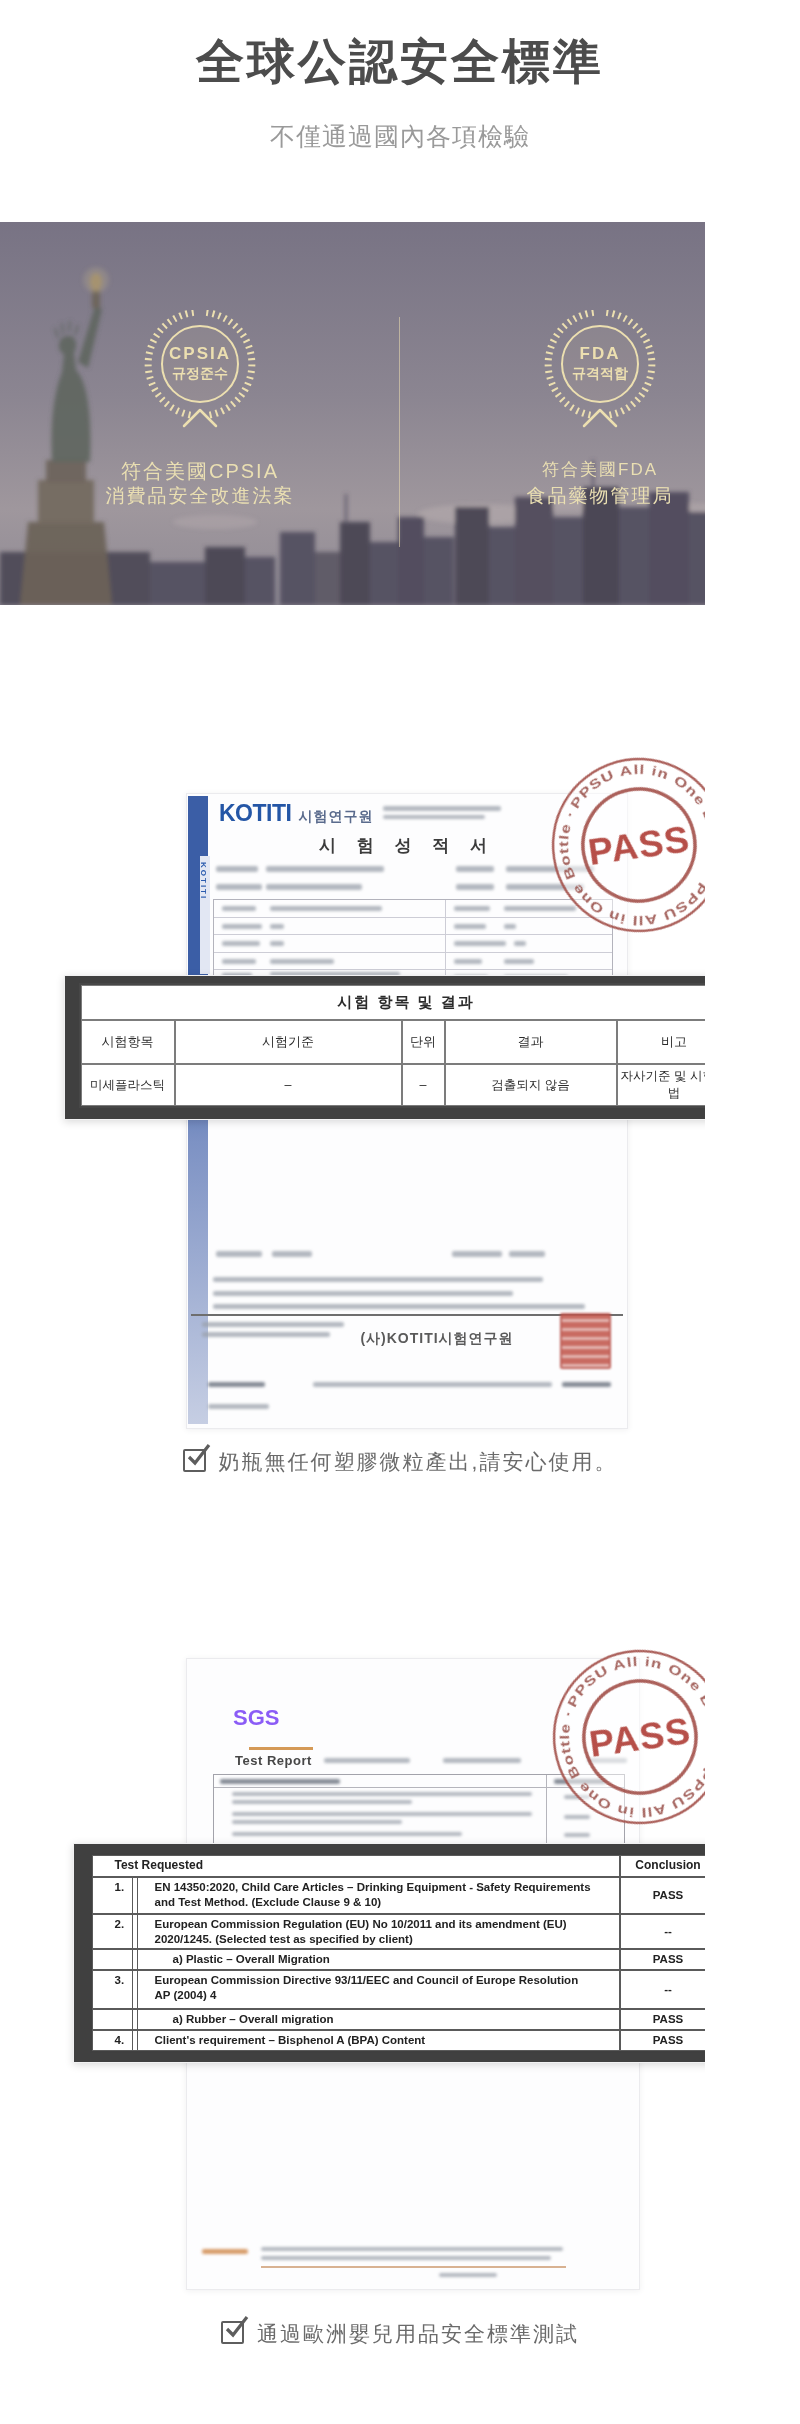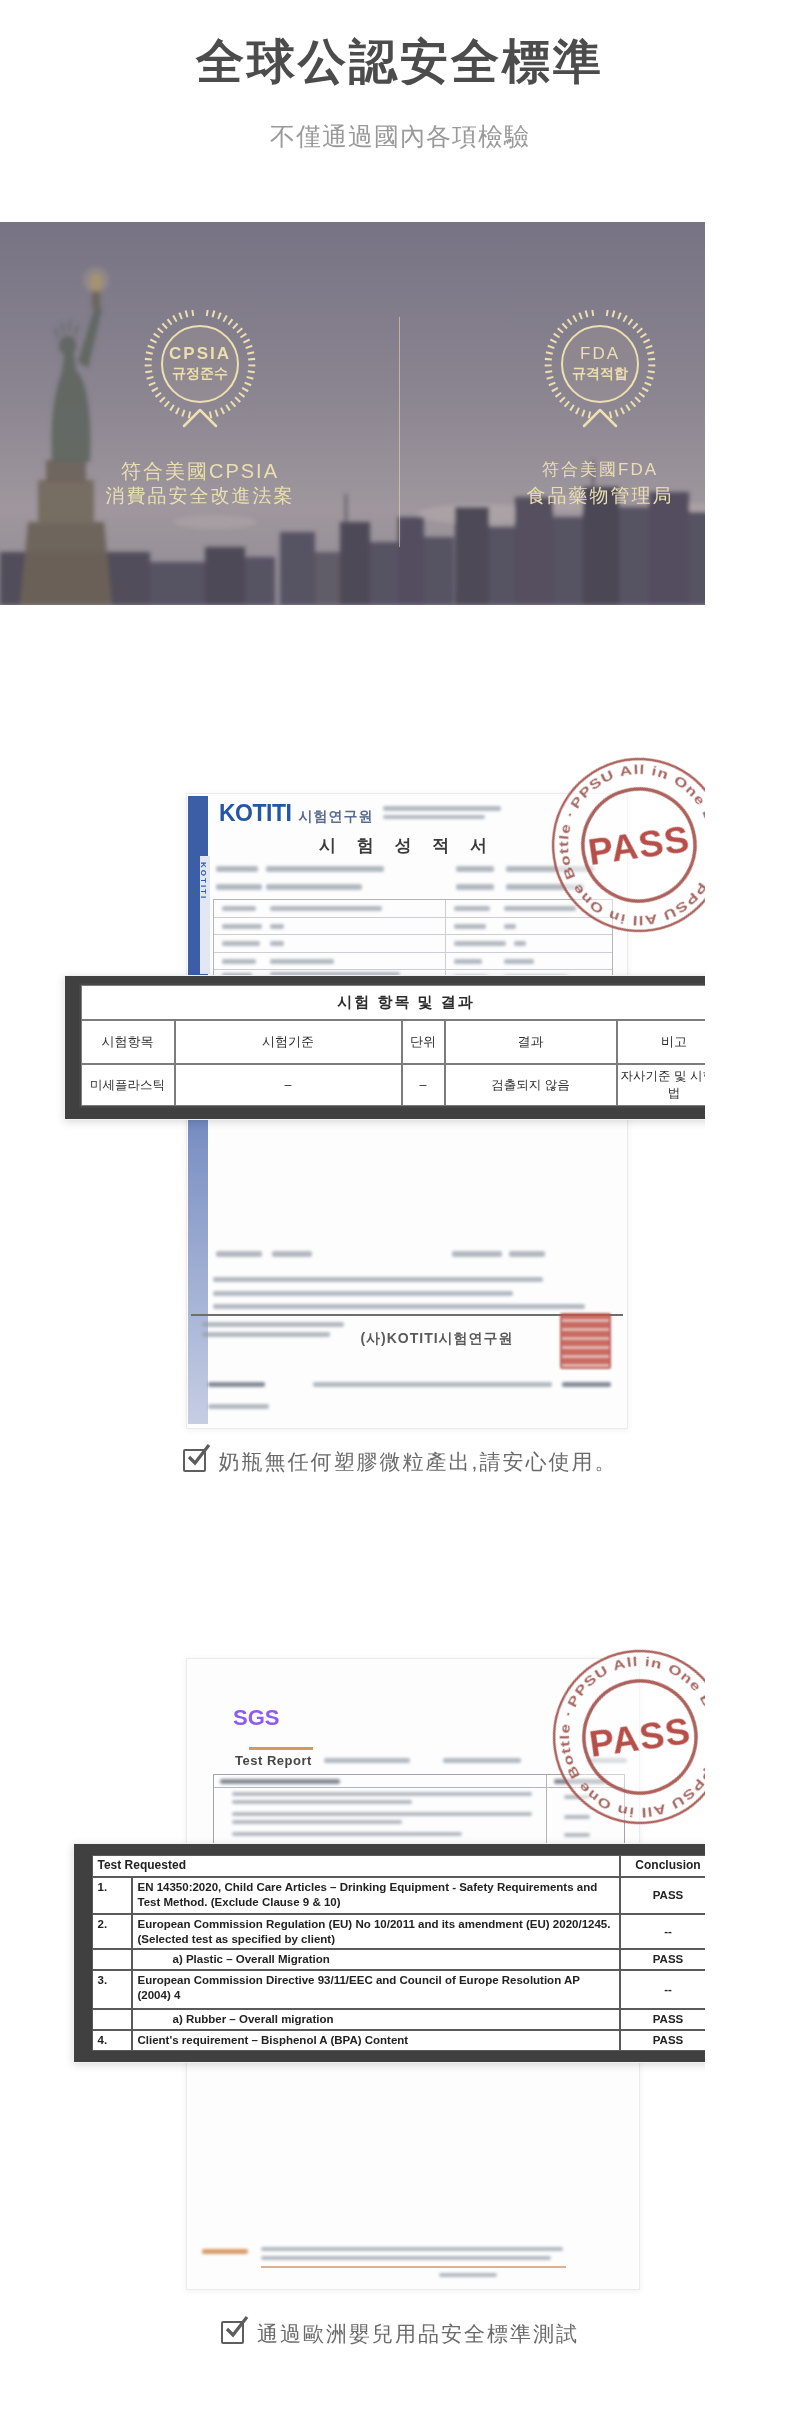--- a/index.html
+++ b/index.html
@@ -33,21 +33,21 @@
   .ksign{position:absolute;left:140px;top:536px;width:220px;text-align:center;font-size:14px;font-weight:bold;color:#5a5a5a;letter-spacing:1px;filter:blur(.7px);}
   .seal{position:absolute;left:373px;top:519px;width:47px;height:52px;border:2px solid #b8524a;background:repeating-linear-gradient(0deg,rgba(255,255,255,.5) 0 3px,rgba(196,92,82,.9) 3px 9px),#c25c52;filter:blur(1px);opacity:.9;border-radius:2px;}
   
   .card{position:absolute;background:#404040;border:1px solid #f1f1f2;box-shadow:0 2px 8px rgba(0,0,0,.15);}
   .t1tbl{margin:7px auto 0 auto;width:651px;border:2px solid #474747;display:grid;grid-template-columns:94px 227px 43px 172px 115px;background:#fff;}
   .t1tbl .c{border:1px solid #7c7c7c;display:flex;align-items:center;justify-content:center;font-size:12.5px;color:#2b2b2b;text-align:center;}
   .t1tbl .h33{height:33px;font-size:15px;font-weight:bold;grid-column:1/6;letter-spacing:2px;}
   .t1tbl .h42{height:42px;font-size:13px;}
   .t1tbl .h40{height:40px;font-size:12.5px;}
   .t2tbl{margin:9px auto 0 auto;width:625px;border:2px solid #3f3f3f;display:grid;grid-template-columns:40px 488px 97px;background:#fff;font-weight:bold;}
-  .t2tbl .c{border:1px solid #5a5a5a;font-size:11.5px;color:#222;line-height:1.3;display:flex;padding:2px 5px;box-sizing:border-box;}
+  .t2tbl .c{border:1px solid #5a5a5a;font-size:11.5px;color:#222;line-height:1.3;display:flex;padding:2px 22px;box-sizing:border-box;}
   .t2tbl .num{justify-content:flex-start;align-items:flex-start;}
   .t2tbl .desc{justify-content:flex-start;align-items:flex-start;text-align:left;}
   .t2tbl .sub{padding-left:40px;}
   .t2tbl .concl{justify-content:center;align-items:center;text-align:center;}
   .t2tbl .hdr{font-size:12px;min-height:21px;align-items:center;}
   .t2tbl .hl{grid-column:1/3;justify-content:flex-start;}
   .mh37{min-height:37px;} .mh35{min-height:35px;} .mh19{min-height:19px;} .mh39{min-height:39px;} .mh20{min-height:20px;}
   
   .caption{position:absolute;left:0;width:800px;text-align:center;font-size:21px;color:#6a6a6a;letter-spacing:2px;}
   .cbx{display:inline-block;width:19px;height:19px;border:2.5px solid #5e5e5e;border-radius:2px;position:relative;margin-right:13px;vertical-align:-3px;}
@@ -139,21 +139,21 @@
     <div class="badge-text" style="left:70px;top:143px;font-size:14px;font-weight:bold;">규정준수</div>
     <div class="badge-cap" style="left:30px;top:236px;font-size:20px;">符合美國CPSIA</div>
     <div class="badge-cap" style="left:30px;top:261px;font-size:19px;">消費品安全改進法案</div>
 
     <svg width="132" height="122" viewBox="0 0 132 122" style="position:absolute;left:534px;top:88px;filter:blur(.4px);">
       <circle cx="66" cy="54" r="38" fill="rgba(236,223,176,.08)" stroke="#ecdfb0" stroke-width="2"></circle>
       <path d="M59.7,2.4 A52,52 0 0 0 59.7,105.6" fill="none" stroke="#ecdfb0" stroke-width="7" stroke-dasharray="2 4.3"></path>
       <path d="M72.3,2.4 A52,52 0 0 1 72.3,105.6" fill="none" stroke="#ecdfb0" stroke-width="7" stroke-dasharray="2 4.3"></path>
       <path d="M50,116 L66,100 M82,116 L66,100" fill="none" stroke="#ecdfb0" stroke-width="2.5" stroke-linecap="round"></path>
     </svg>
-    <div class="badge-text" style="left:470px;top:122px;font-size:17px;font-weight:normal;letter-spacing:2px;">FDA</div>
+    <div class="badge-text" style="left:470px;top:122px;font-size:17px;font-weight:bold;letter-spacing:2px;">FDA</div>
     <div class="badge-text" style="left:470px;top:143px;font-size:14px;font-weight:bold;">규격적합</div>
     <div class="badge-cap" style="left:430px;top:236px;font-size:17px;">符合美國FDA</div>
     <div class="badge-cap" style="left:430px;top:261px;font-size:19px;">食品藥物管理局</div>
 
     <div class="divider"></div>
   </div>
 
   <div class="doc" style="left:186px;top:793px;width:440px;height:634px;">
     <div class="stripe"></div>
     <div class="stripe-tab"></div>

